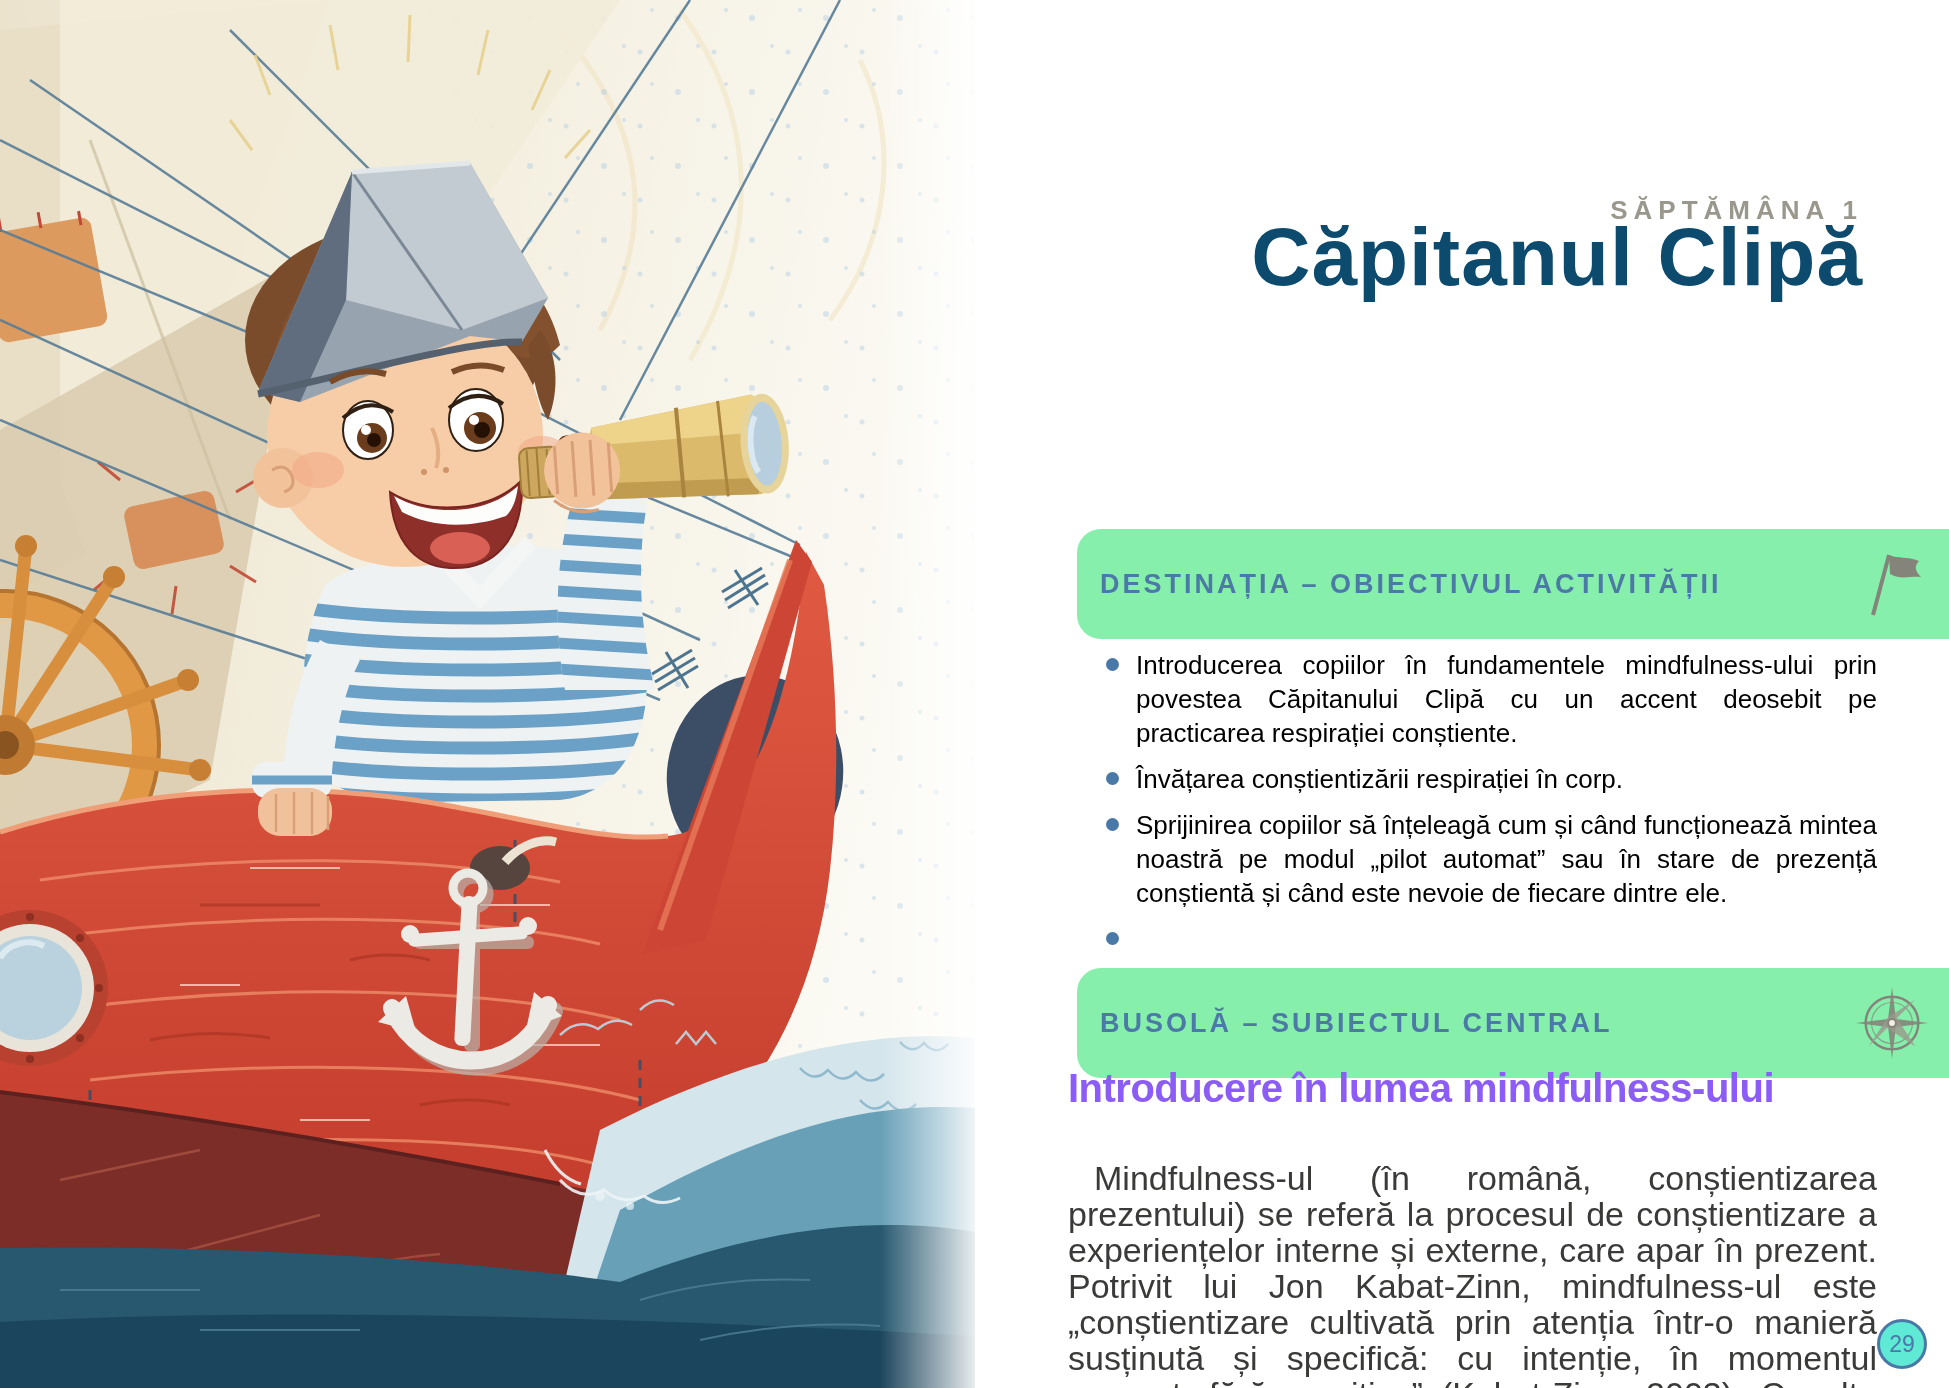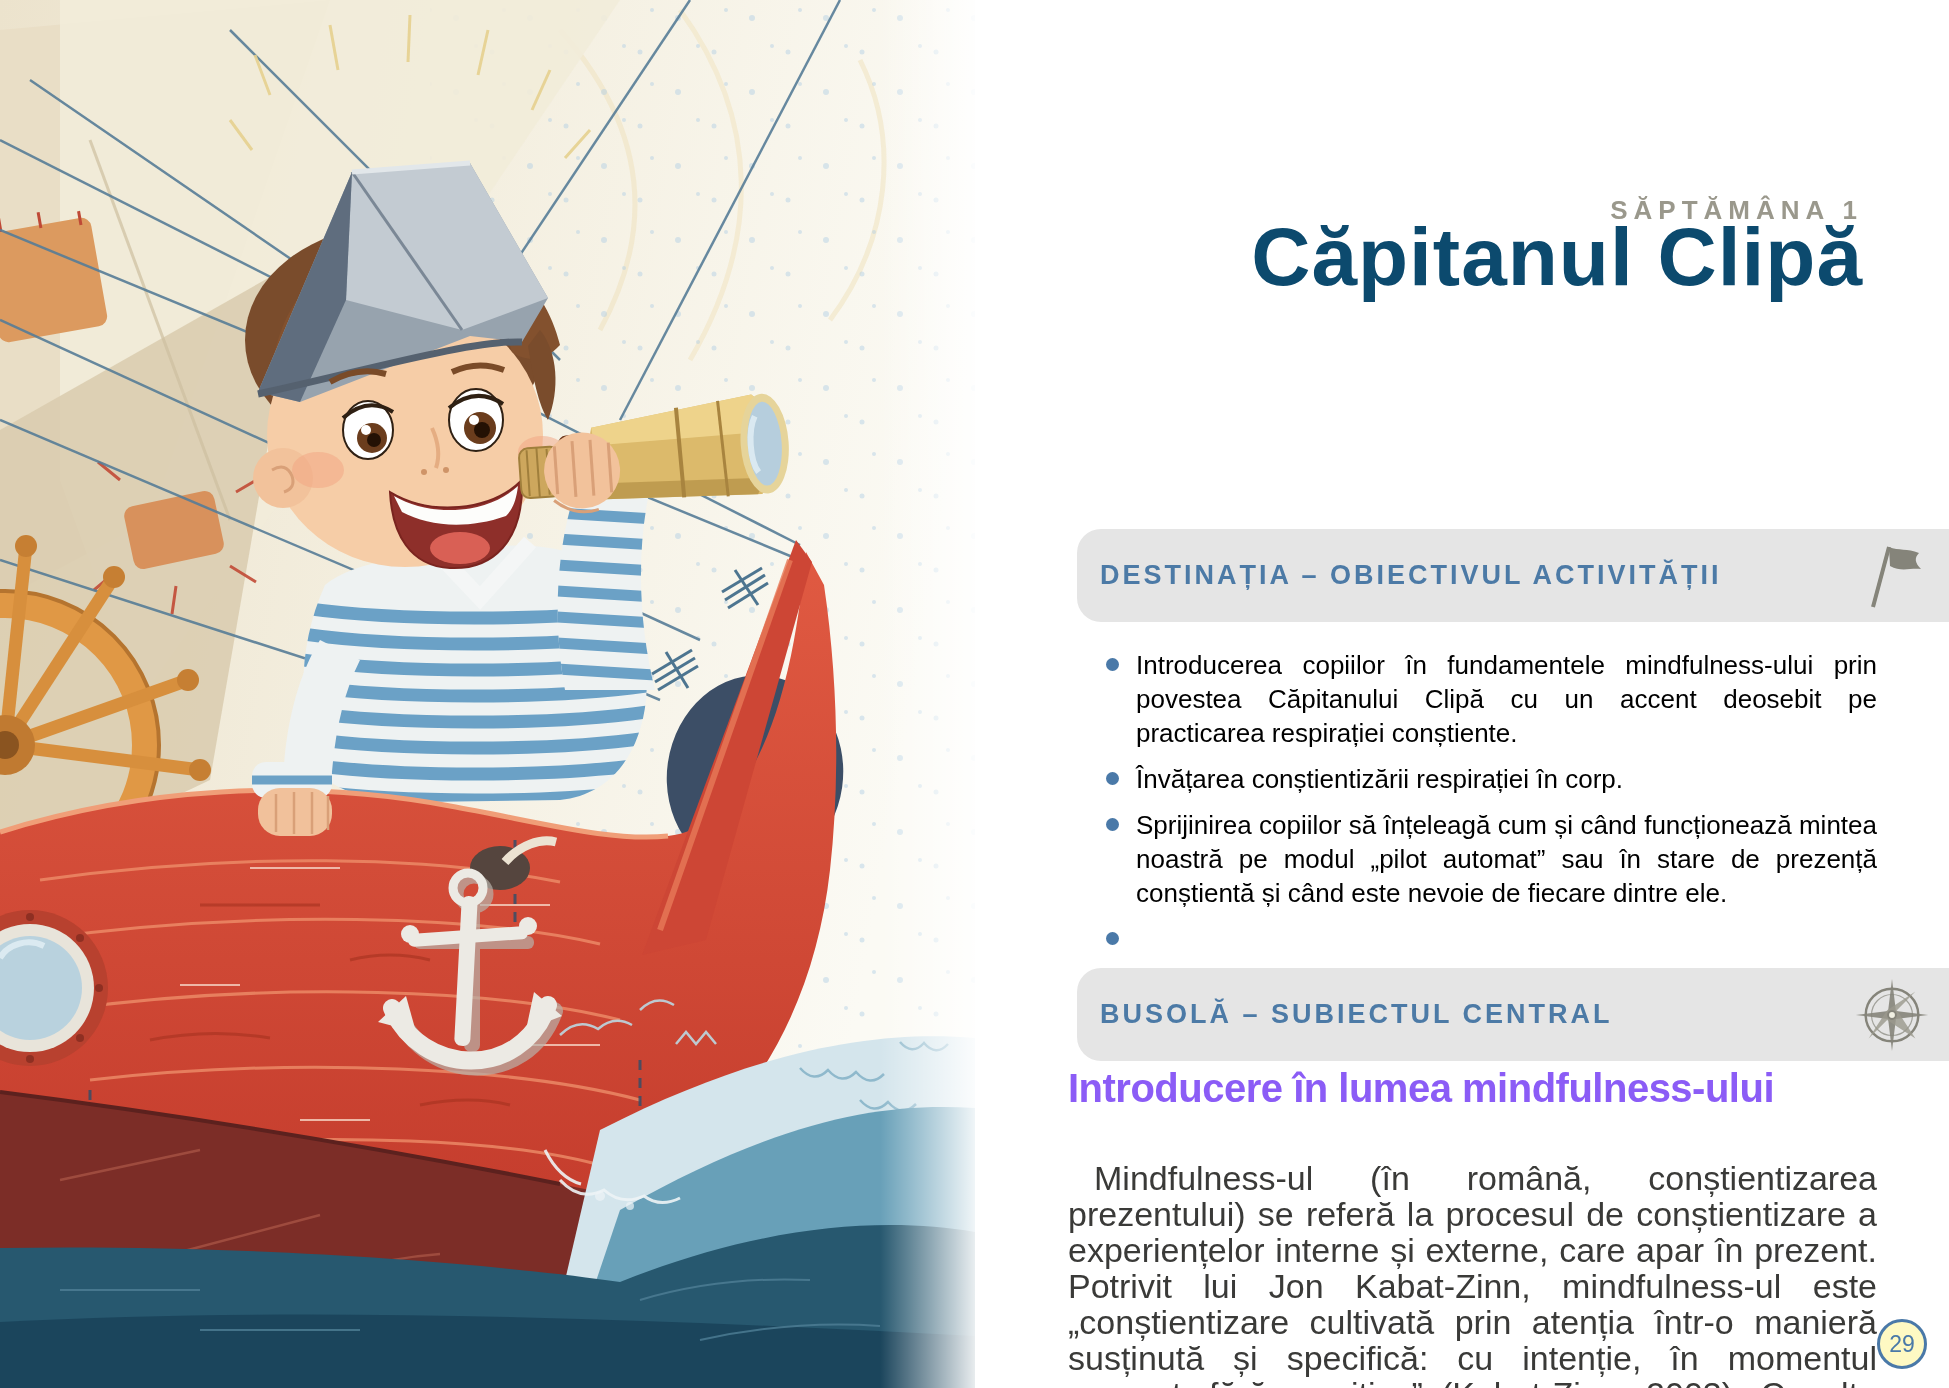--- a/index.html
+++ b/index.html
@@ -3,36 +3,36 @@
 <meta charset="utf-8">
 <style>
   html,body{margin:0;padding:0;background:#e8e8e8;}
   .page{position:relative;width:1949px;height:1388px;background:#ffffff;overflow:hidden;
         font-family:"Liberation Sans","DejaVu Sans",sans-serif;}
   .illustration{position:absolute;left:0;top:0;width:975px;height:1388px;}
   .kicker{position:absolute;right:86px;top:158px;font-size:26px;font-weight:600;
           letter-spacing:6px;color:#9a988c;text-align:right;margin-top:37px;}
   .title{position:absolute;right:86px;top:212px;text-align:right;font-size:82px;line-height:90px;
          font-weight:bold;color:#0c4a6e;letter-spacing:1px;}
-  .bar{position:absolute;left:1077px;right:0;height:93px;background:#e5e5e5;
+  .bar{position:absolute;left:1077px;right:0;height:110px;background:#86efac;
        border-radius:24px 0 0 24px;display:flex;align-items:center;}
   .bar1{top:529px;} .bar2{top:968px;}
   .bar-label{margin-left:23px;font-size:27px;font-weight:600;letter-spacing:3px;color:#4c7aa6;}
   .bar-icon{position:absolute;right:18px;top:50%;transform:translateY(-50%);width:78px;height:78px;}
   .bullets{position:absolute;left:1106px;right:72px;top:648px;}
   .bullet{display:flex;margin-bottom:12px;}
   .dot{flex:0 0 13px;width:13px;height:13px;border-radius:50%;background:#4a79a8;margin-top:10px;margin-right:17px;}
   .btext{margin:0;font-size:26px;line-height:34px;color:#000000;text-align:justify;hyphens:none;}
   .subheading{position:absolute;left:1068px;right:72px;top:1066px;font-size:40px;font-weight:bold;
               color:#8b5cf6;letter-spacing:-0.5px;}
   .paragraph{position:absolute;left:1068px;right:72px;top:1126px;font-size:34px;line-height:36px;
              color:#3a3a38;text-align:justify;text-indent:26px;hyphens:none;}
   .pagenum{position:absolute;left:1877px;top:1319px;width:50px;height:50px;border:3px solid #4a79a8;
            border-radius:50%;box-sizing:border-box;display:flex;align-items:center;justify-content:center;
-           font-size:23px;color:#4a79a8;background:#fef9c3;}
+           font-size:23px;color:#4a79a8;background:#5eead4;}
 </style>
 </head>
 <body>
 
 <div class="page">
 
   <svg class="illustration" viewBox="0 0 975 1388">
     <defs>
       <linearGradient id="sky" x1="0" y1="0" x2="1" y2="0.25">
         <stop offset="0" stop-color="#ece3cd"></stop>

